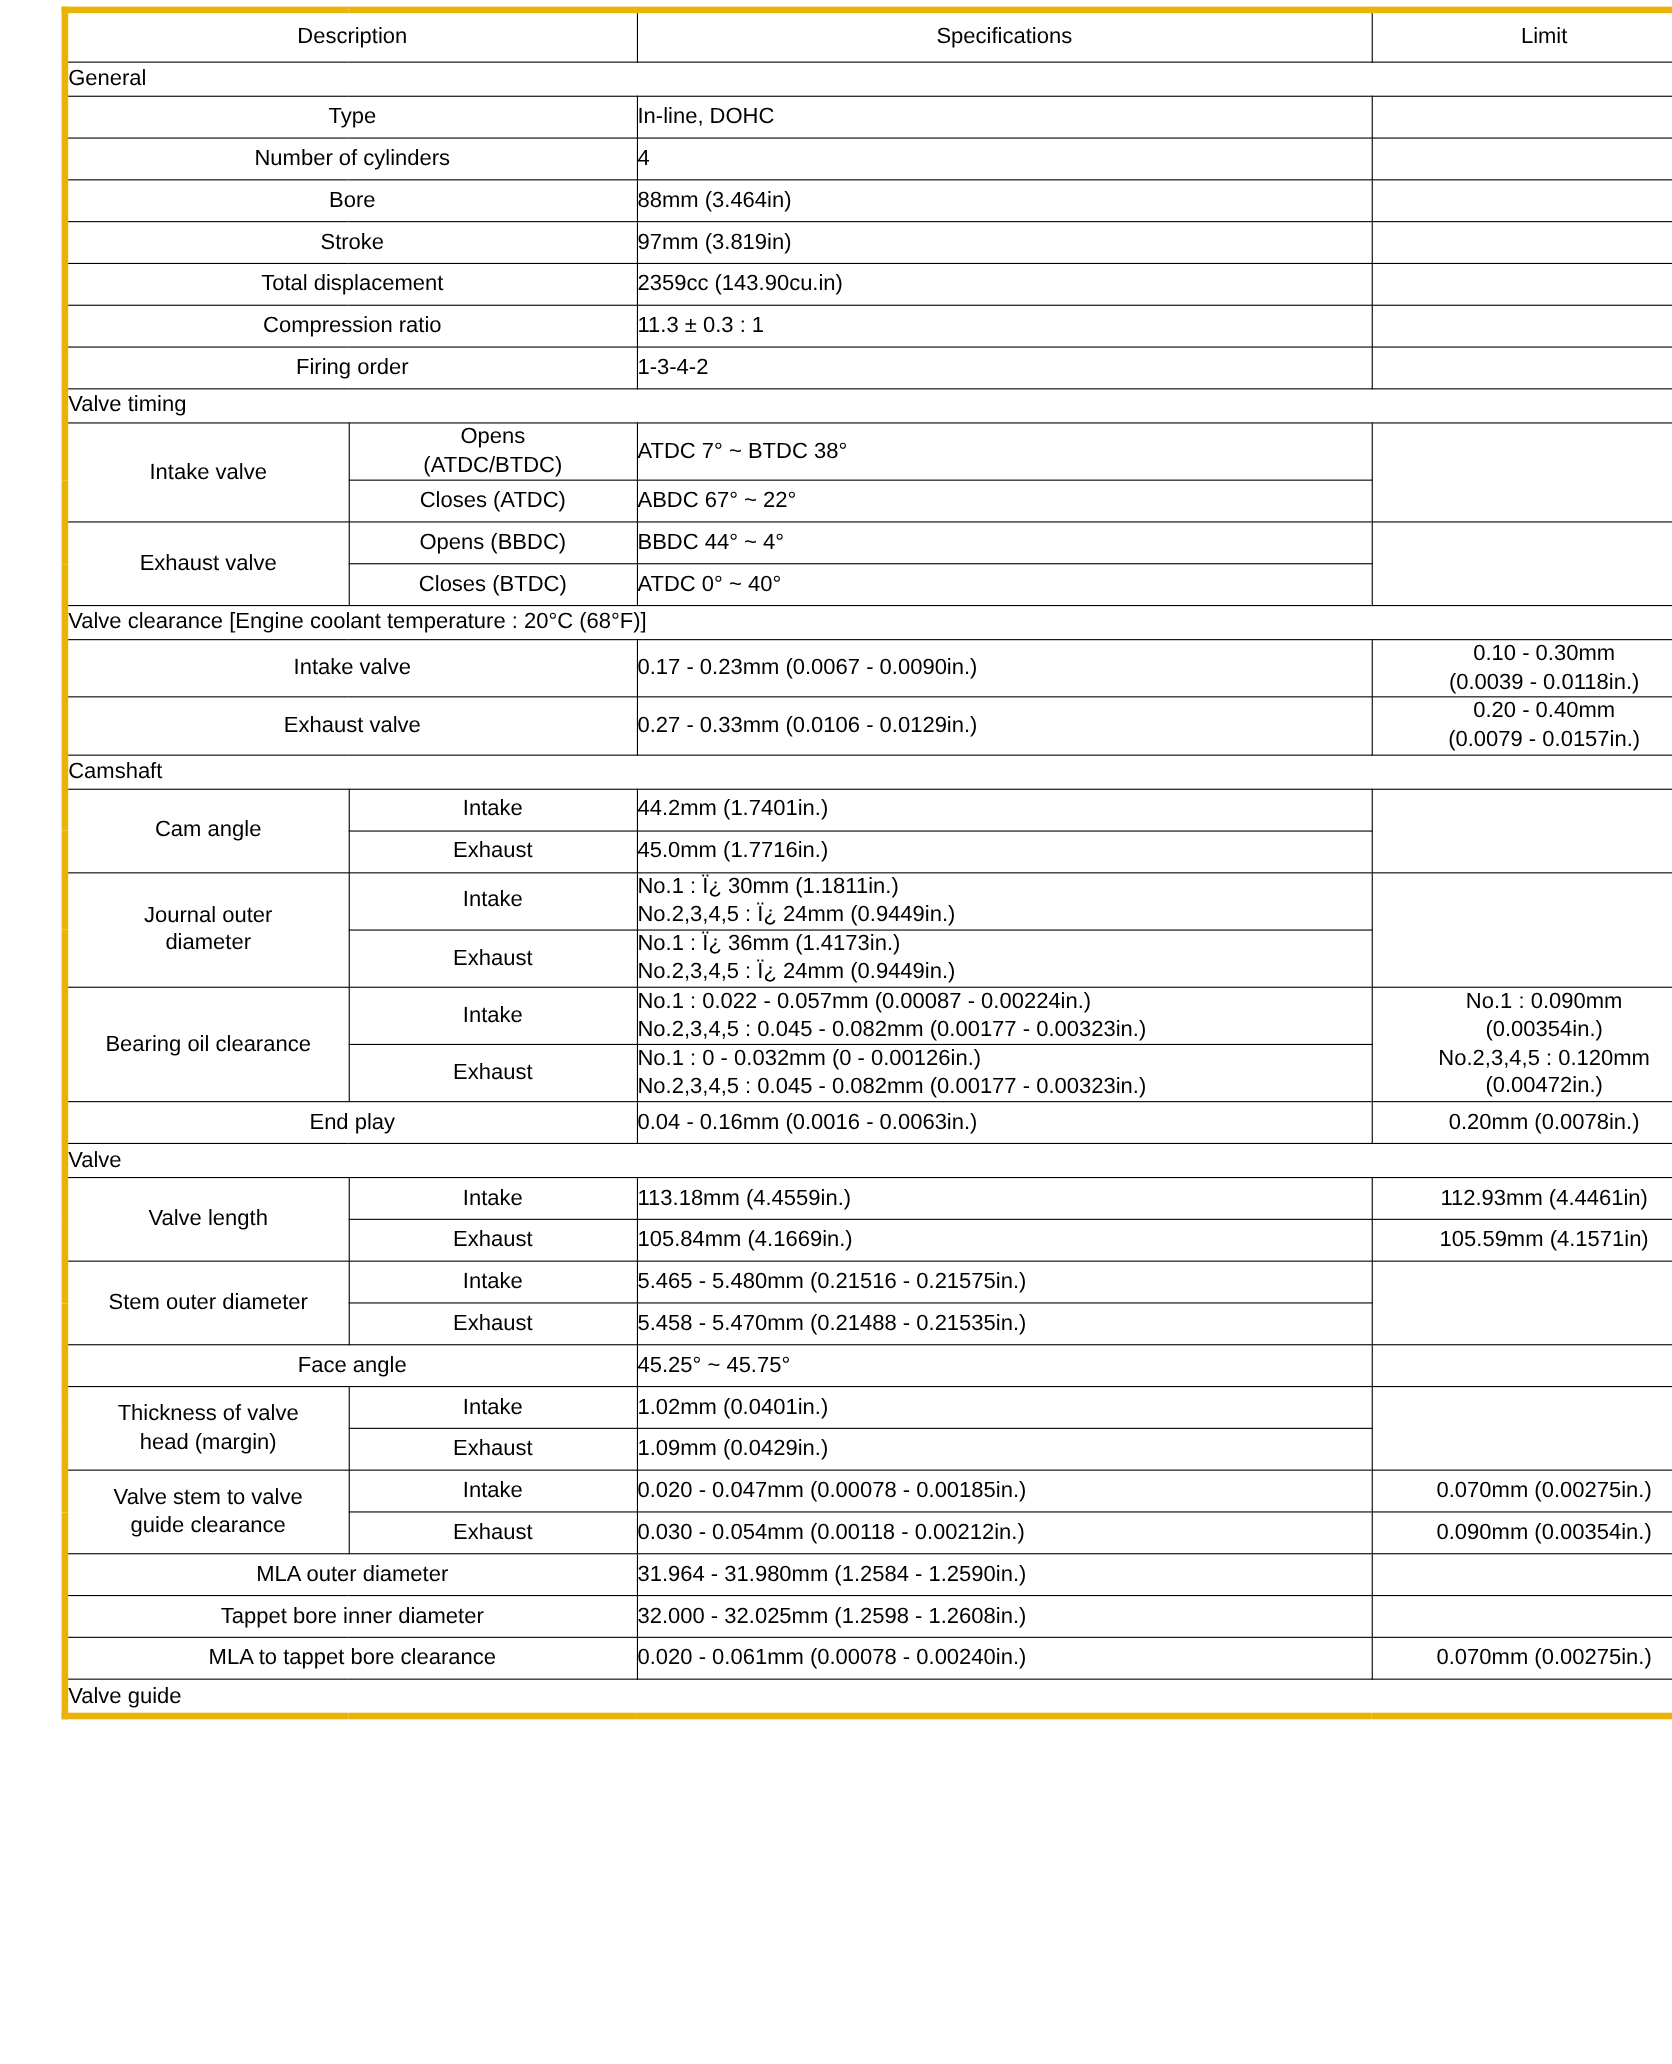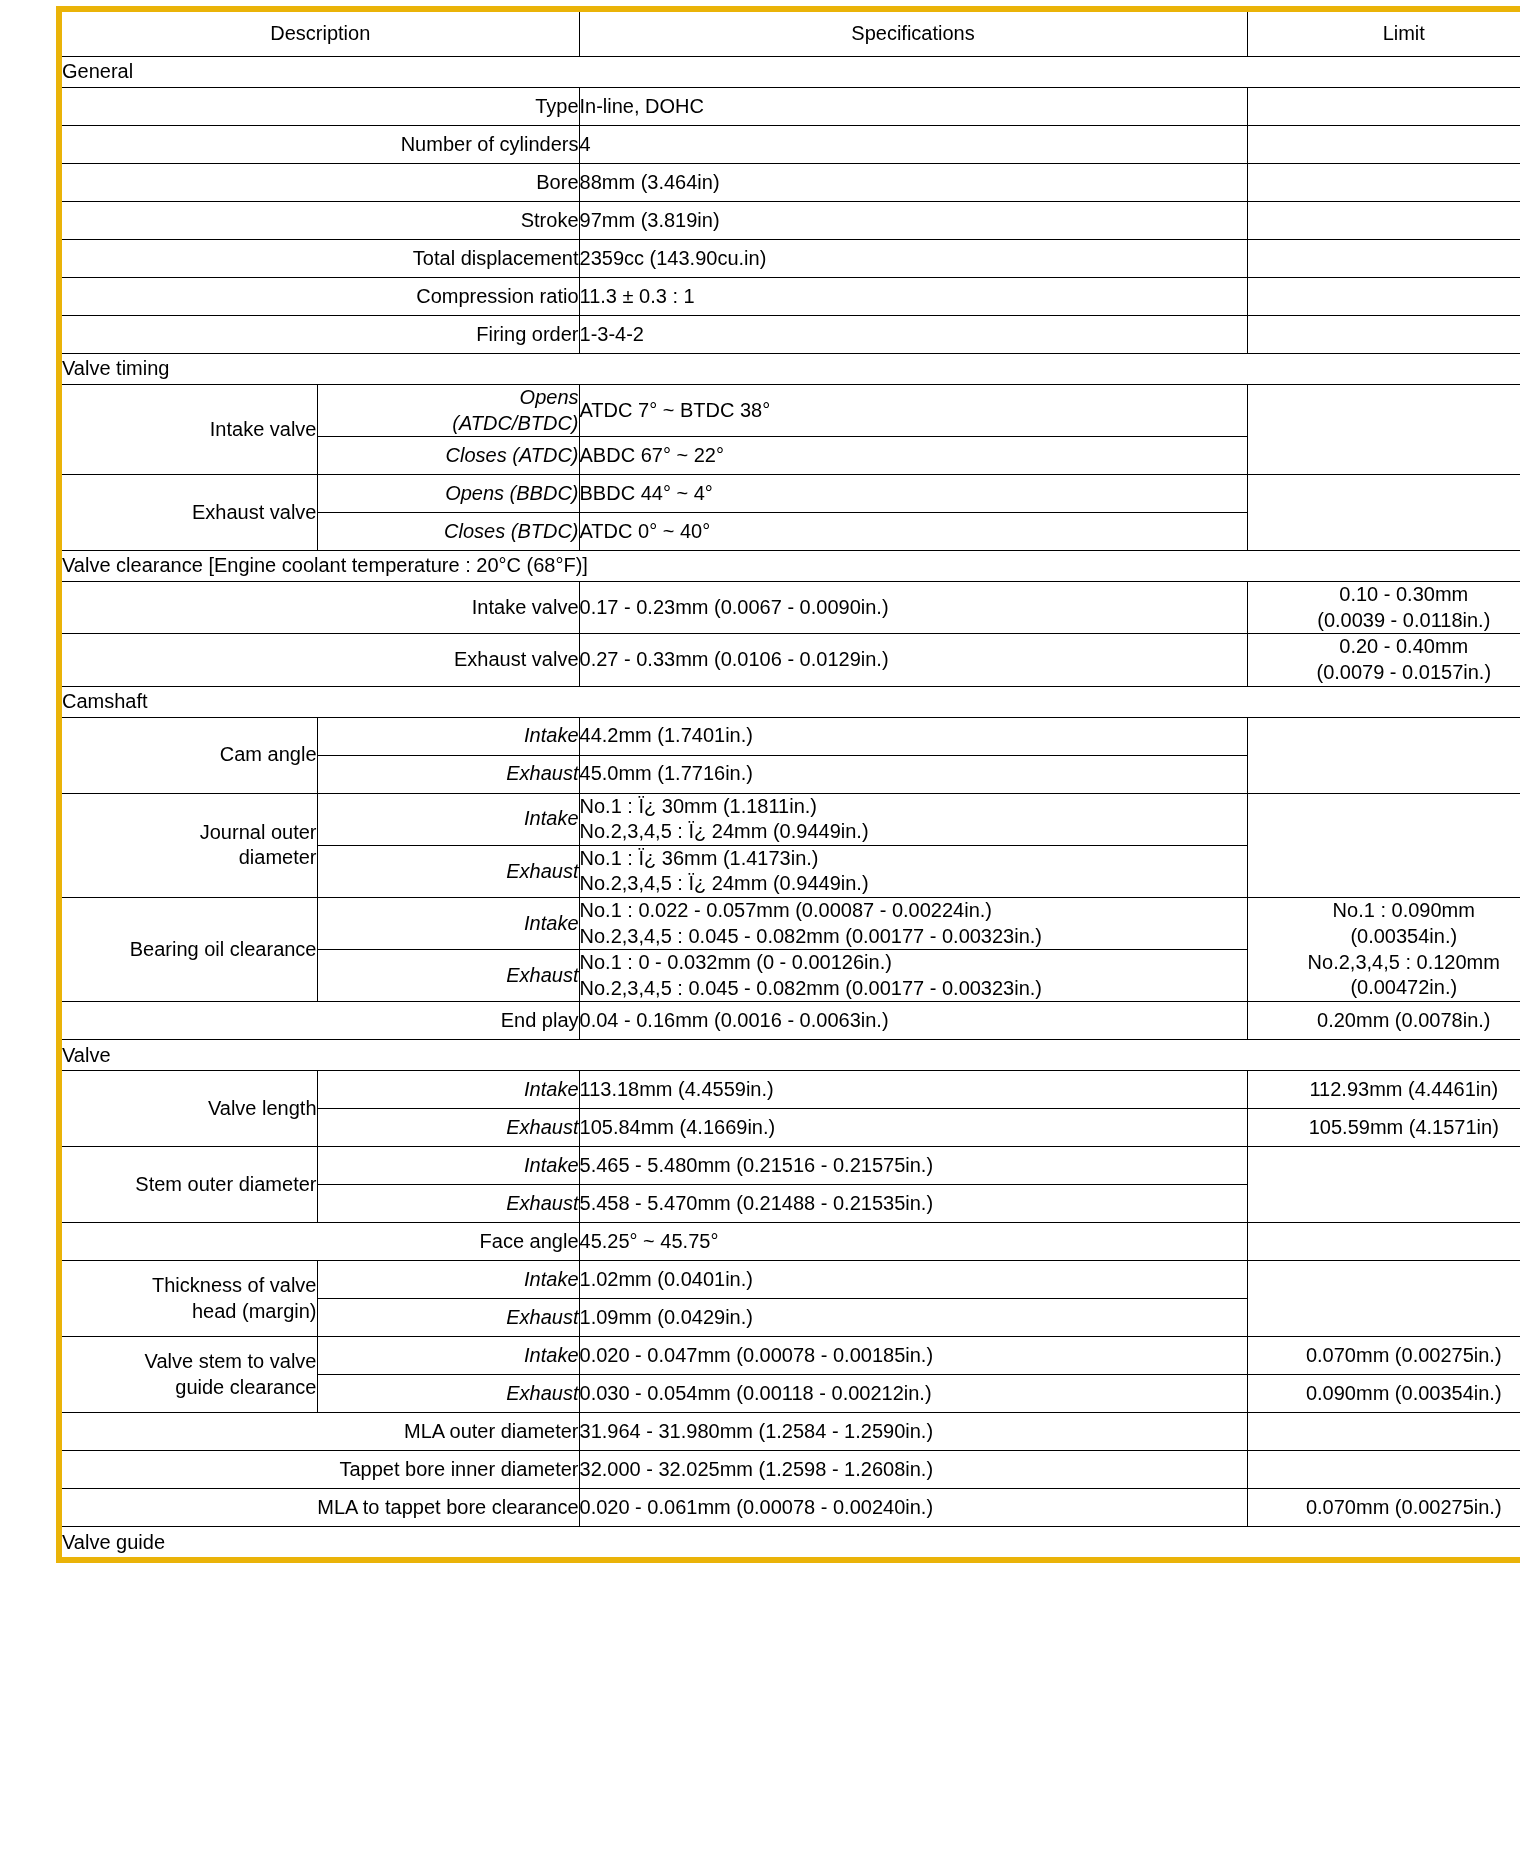--- a/index.html
+++ b/index.html
@@ -47,27 +47,26 @@
     padding: 3px 4px;
   }
   .section {
     font-weight: bold;
     font-size: 21px;
     text-align: left;
     padding: 4px 6px 4px 8px;
     height: 30px;
   }
   .lbl {
-    text-align: right;
+    text-align: center;
     padding: 6px 6px 6px 8px;
   }
   .sub {
-    text-align: right;
+    text-align: center;
     padding: 6px 6px 6px 8px;
-    font-style: italic;
   }
   .val {
     padding: 6px 6px;
   }
   .lim {
     text-align: center;
     padding: 6px 6px;
   }
   .tworow { line-height: 1.30; }
   .rowh { height: 38px; }

